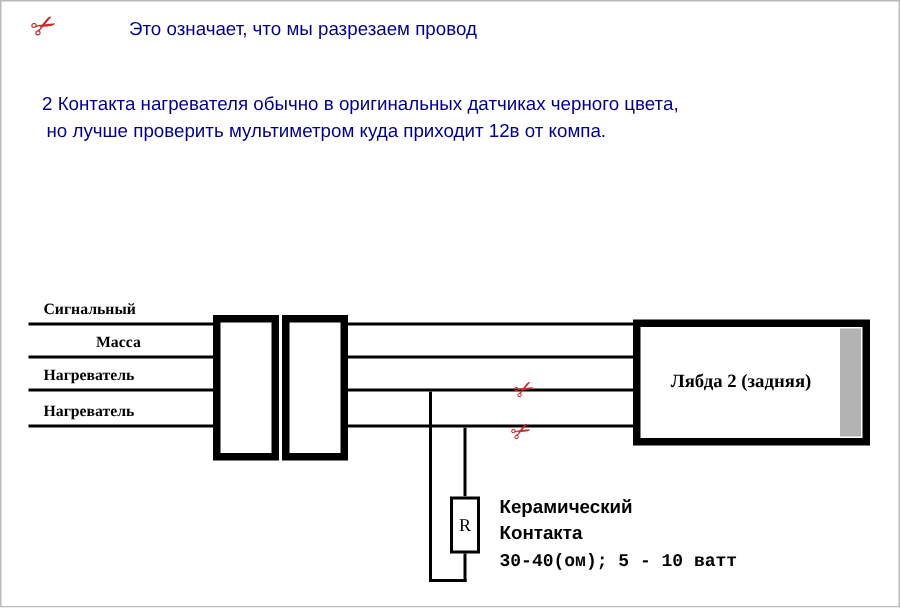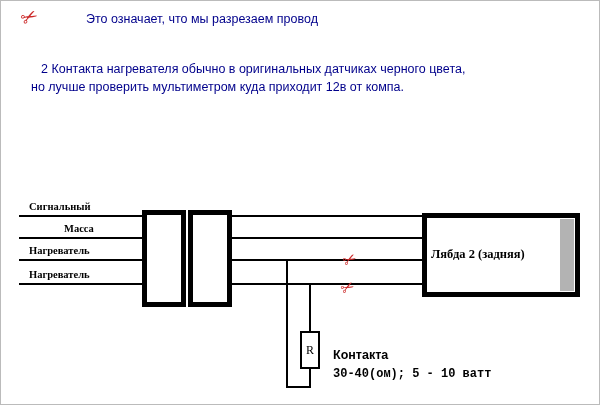--- a/index.html
+++ b/index.html
@@ -51,21 +51,21 @@
     background:#fff;
     border:5px solid #000;
     box-sizing:border-box;
   }
   .lambda-label{
     position:absolute;
     color:#000;
     font-weight:bold;
     font-size:12.5px;
     font-family:"Liberation Serif",serif;
-    text-align:left;
+    text-align:center;
     white-space:nowrap;
   }
   .gray-strip{
     position:absolute;
     background:#b3b3b3;
   }
   .resistor-box{
     position:absolute;
     border:2px solid #000;
     background:#fff;
@@ -89,21 +89,21 @@
   }
 </style>
 </head>
 <body>
 
 <div class="canvas">
 
   <div class="scissors" style="left:20px;top:4px;font-size:20px;">✂</div>
   <div class="navy-text" style="left:85px;top:10px;">Это означает, что мы разрезаем провод</div>
 
-  <div class="navy-text" style="left:40px;top:60px;">2 Контакта  нагревателя обычно в оригинальных датчиках черного цвета,</div>
+  <div class="navy-text" style="left:27px;top:60px;">2 Контакта  нагревателя обычно в оригинальных датчиках черного цвета,</div>
   <div class="navy-text" style="left:30px;top:78px;text-align:right;">но лучше проверить мультиметром куда приходит 12в от компа.</div>
 
   <div class="wire-label" style="top:200px;text-align:right;">Сигнальный</div>
   <div class="wire-label" style="top:222px;margin-left:35px;">Масса</div>
   <div class="wire-label" style="top:244px;">Нагреватель</div>
   <div class="wire-label" style="top:268px;">Нагреватель</div>
 
   <div class="wire" style="left:18px;top:214px;width:125px;"></div>
   <div class="wire" style="left:18px;top:236px;width:125px;"></div>
   <div class="wire" style="left:18px;top:258px;width:125px;"></div>
@@ -125,16 +125,17 @@
   <div class="scissors" style="left:340px;top:277px;font-size:16px;">✂</div>
 
   <div class="vline" style="left:285px;top:260px;height:127px;"></div>
   <div class="wire" style="left:285px;top:385px;width:25px;"></div>
   <div class="vline" style="left:308px;top:367px;height:20px;"></div>
   <div class="vline" style="left:308px;top:284px;height:46px;"></div>
   <div class="resistor-box" style="left:299px;top:330px;width:20px;height:38px;">
     <span>R</span>
   </div>
 
+  <div class="caption" style="left:332px;top:330px;">Керамический</div>
   <div class="caption" style="left:332px;top:347px;">Контакта</div>
   <div class="caption mono" style="left:332px;top:366px;">30-40(ом); 5 - 10 ватт</div>
 
 </div>
 
 </body></html>

